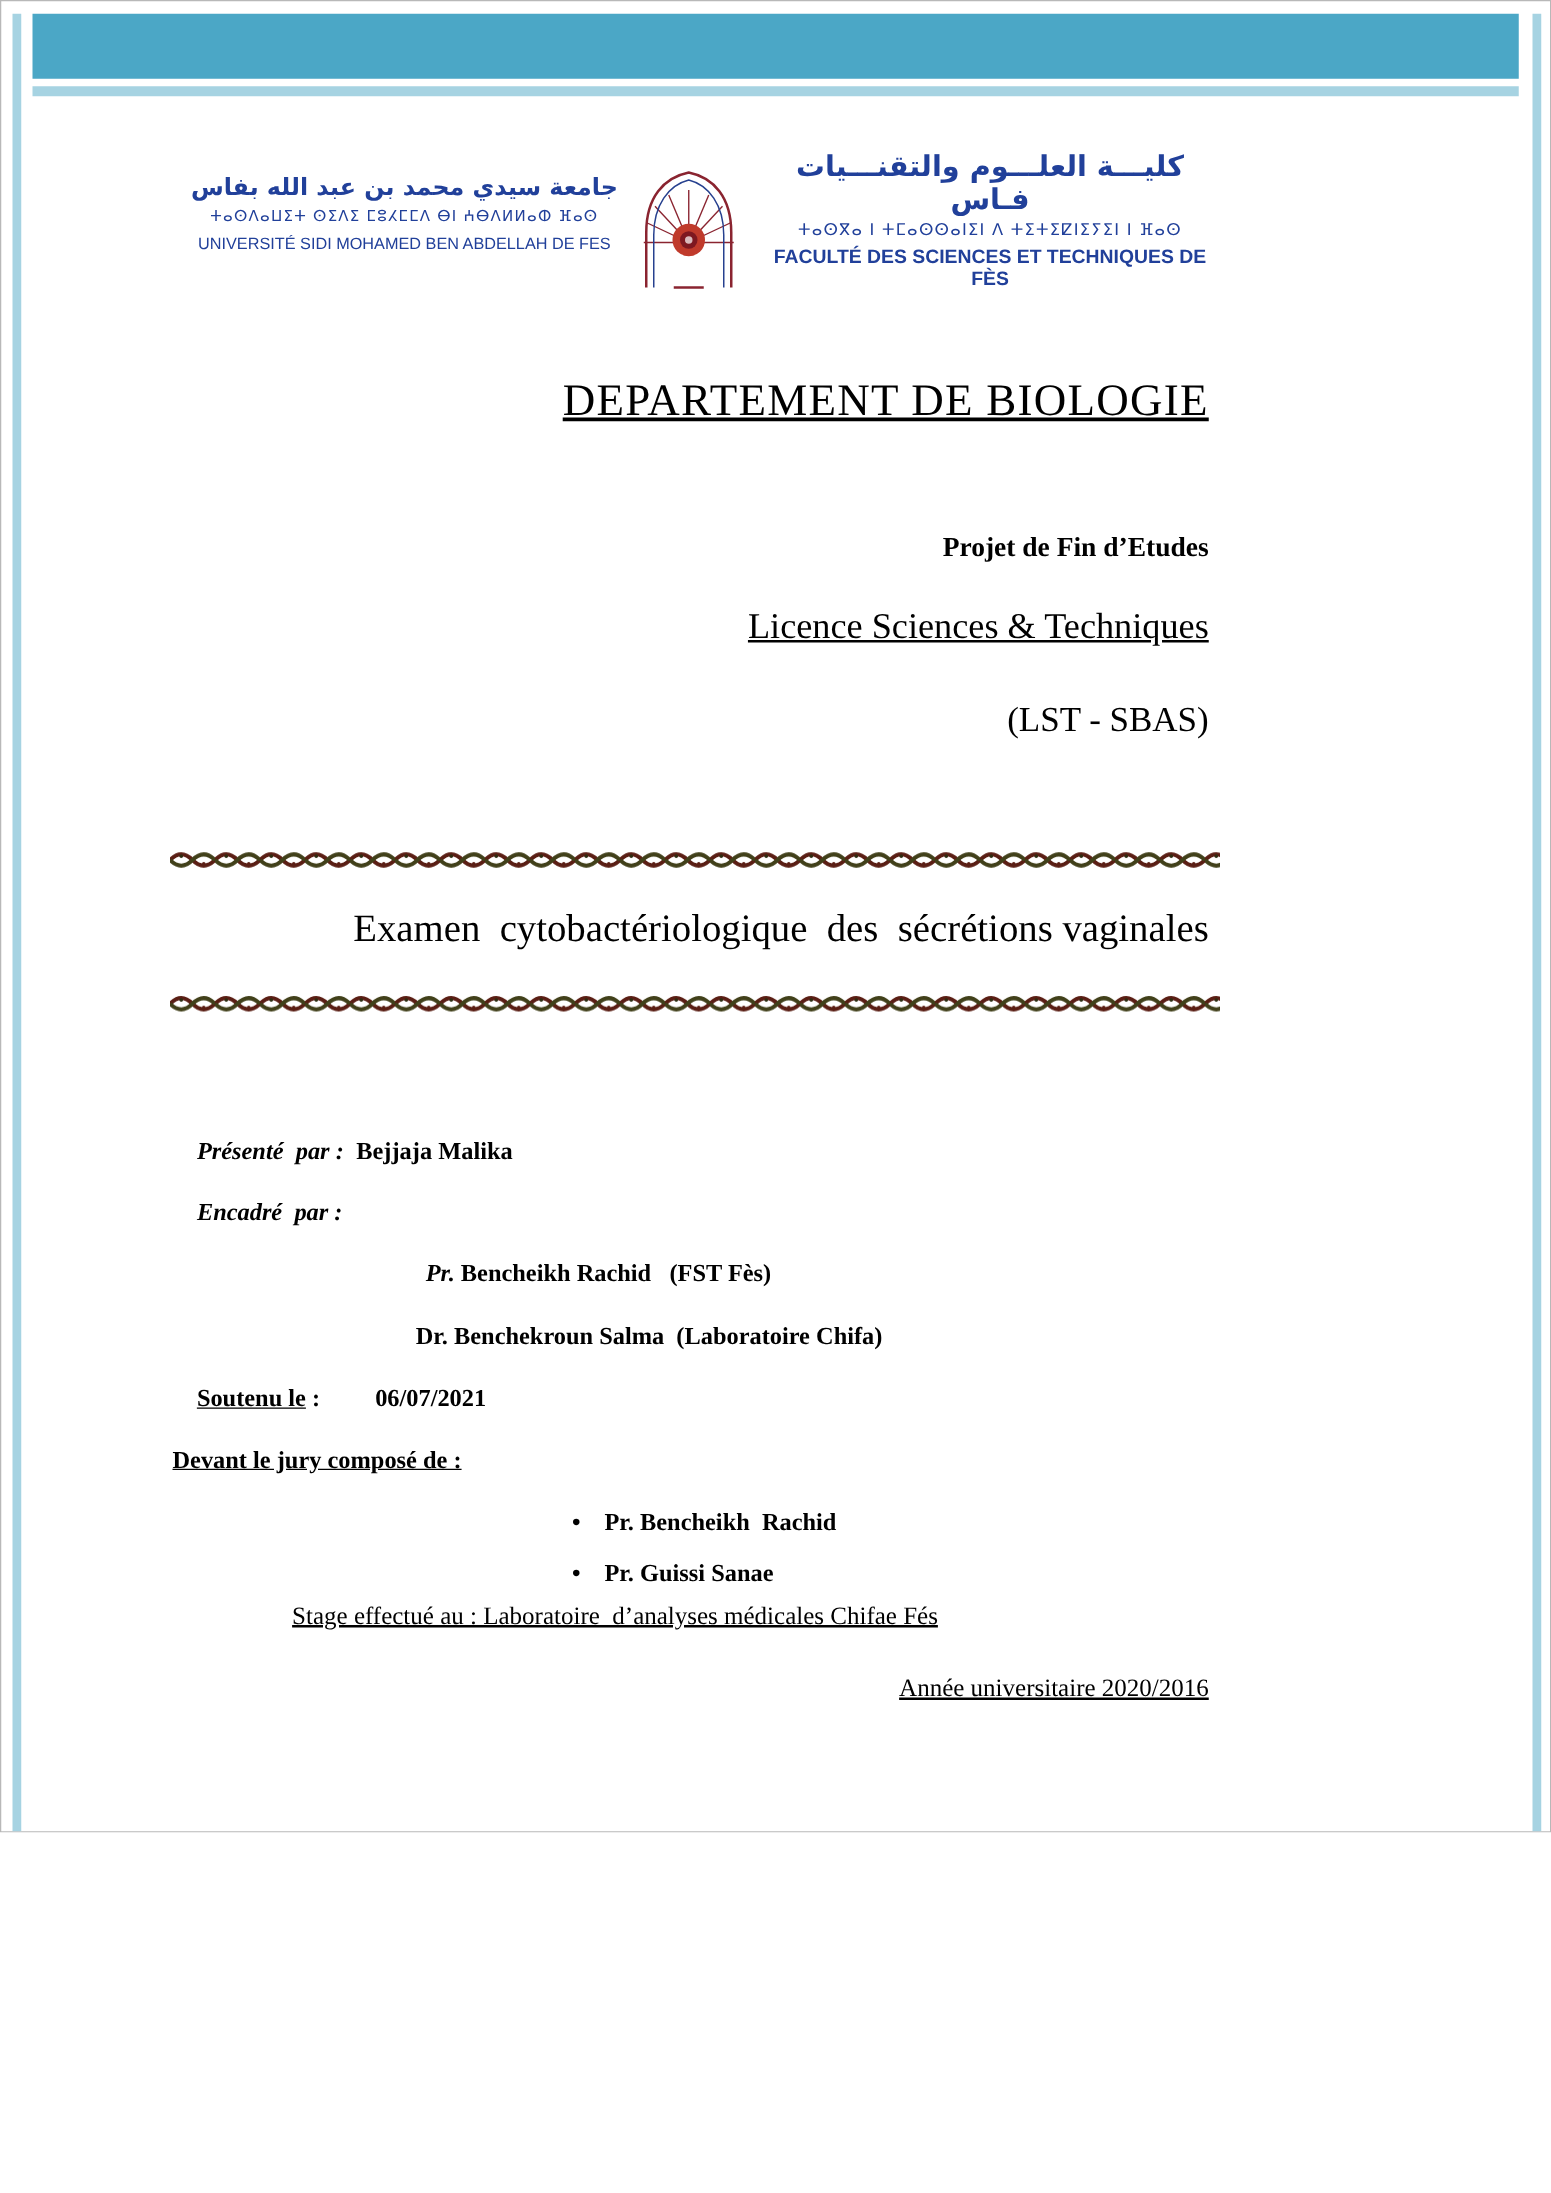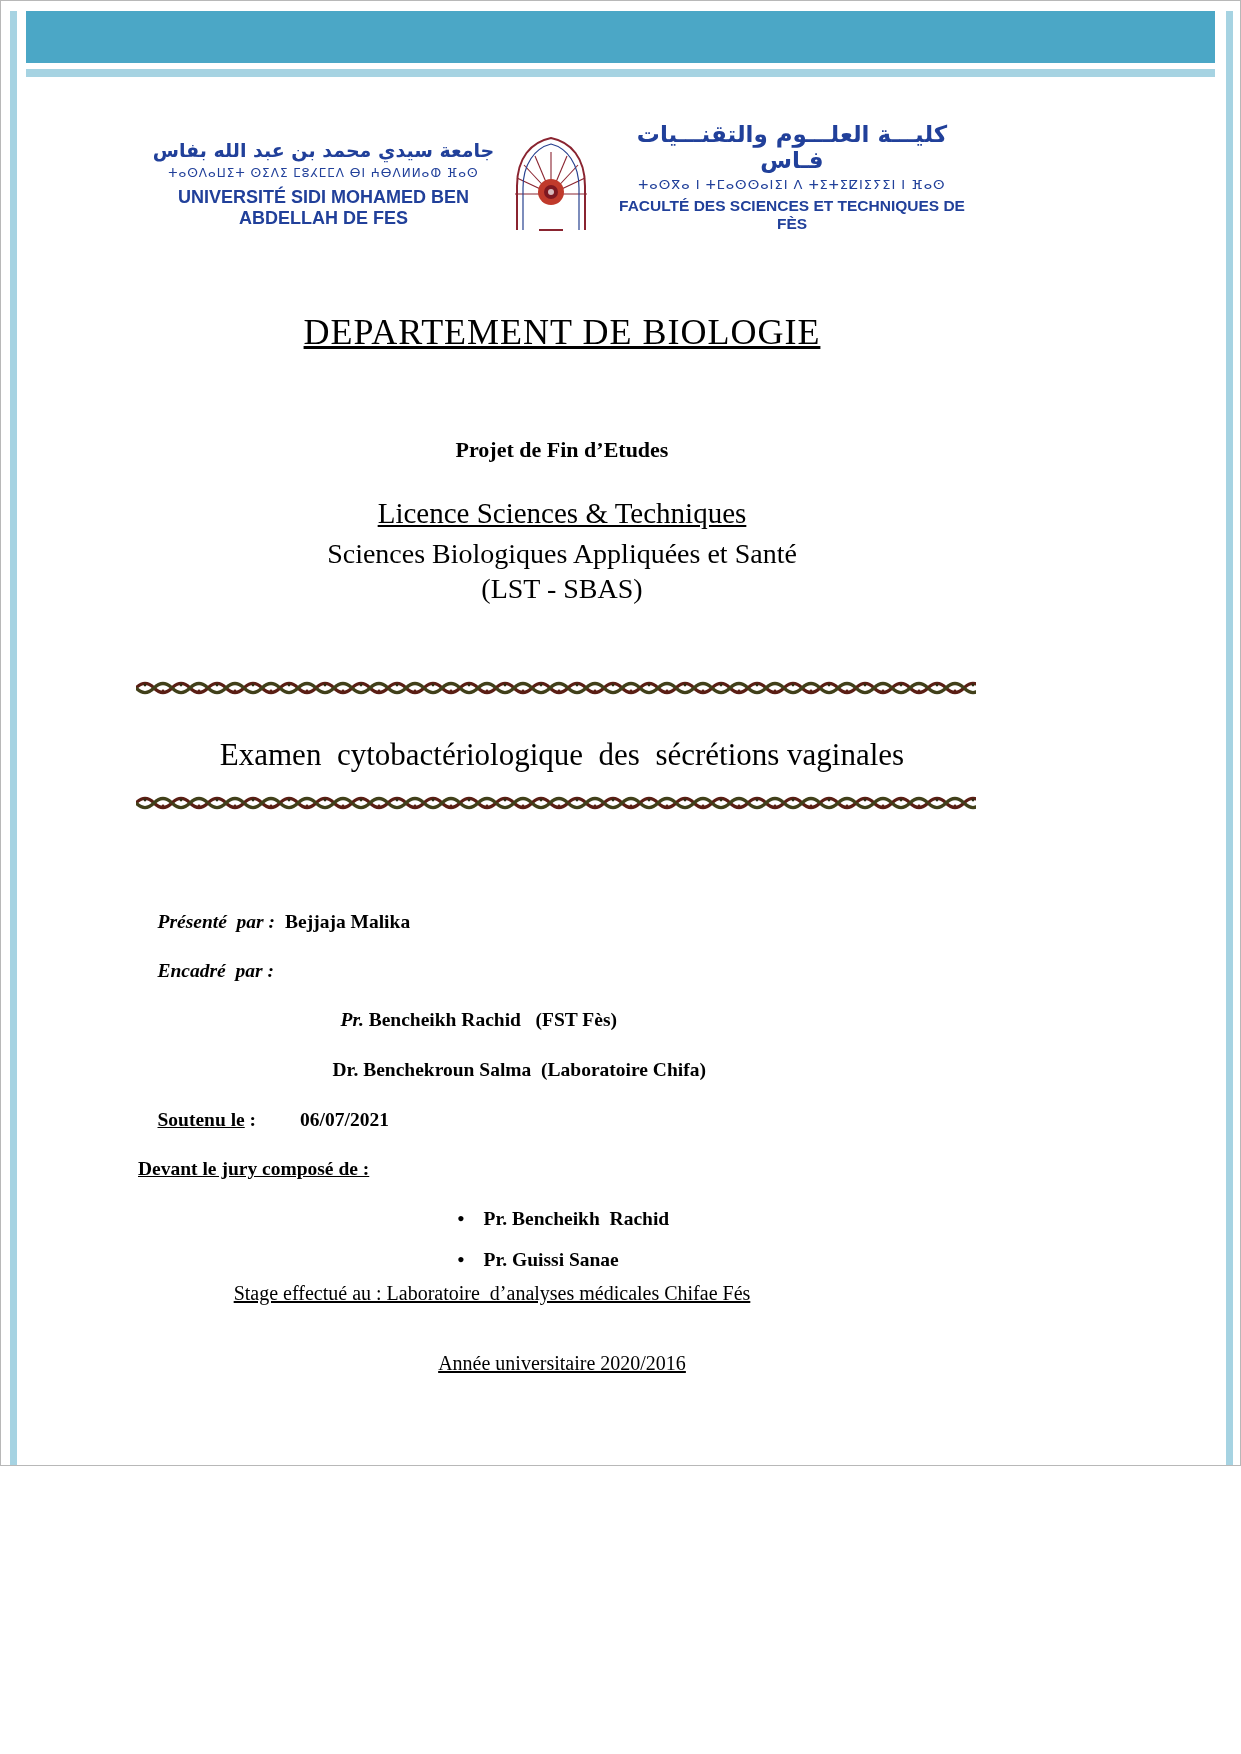--- a/index.html
+++ b/index.html
@@ -29,26 +29,26 @@
   .hdr-left, .hdr-right {
     position: absolute; text-align: center; color: #21409A;
     font-family: "DejaVu Sans", sans-serif;
   }
   .hdr-left  { top: 138px; left: 135px; width: 375px; }
   .hdr-right { top: 120px; left: 602px; width: 378px; }
   .hdr-left  .ar { font-size: 19px; font-weight: bold; direction: rtl; }
   .hdr-right .ar { font-size: 23px; font-weight: bold; direction: rtl; }
   .hdr-left  .tf { font-size: 12px; margin-top: 5px; letter-spacing: 1px; }
   .hdr-right .tf { font-size: 13px; margin-top: 4px; letter-spacing: 1px; }
-  .hdr-left  .fr { font-family: "Liberation Sans", sans-serif; font-size: 18px;   font-weight: bold; margin-top: 7px; }
+  .hdr-left  .fr { font-family: "Liberation Sans", sans-serif; font-size: 13px;   font-weight: normal; margin-top: 7px; }
   .hdr-right .fr { font-family: "Liberation Sans", sans-serif; font-size: 15.5px; font-weight: bold; margin-top: 5px; }
   .hdr-logo { position: absolute; top: 133px; left: 508px; width: 84px; height: 100px; }
 
   
-  .cbox { position: absolute; left: 141px; width: 840px; text-align: center; margin-top: 12px; }
+  .cbox { position: absolute; left: 126px; width: 840px; text-align: right; }
   .department { top: 298px; font-size: 36px; letter-spacing: 1px; text-decoration: underline; }
   .projet     { top: 424px; font-size: 22px; font-weight: bold; }
   .licence1   { top: 484px; font-size: 29px; text-decoration: underline; }
   .licence2   { top: 525px; font-size: 28px; }
   .licence3   { top: 560px; font-size: 28px; }
   .sep { position: absolute; left: 135px; width: 840px; height: 14px; }
   .sep1 { top: 680px; }
   .sep2 { top: 795px; }
   .title { top: 724px; font-size: 31px; white-space: pre-wrap; }
 
@@ -115,21 +115,20 @@
 
   <div class="hdr-right">
     <div class="ar">كليـــة العلـــوم والتقنـــيات فـاس</div>
     <div class="tf">ⵜⴰⵙⴳⴰ ⵏ ⵜⵎⴰⵙⵙⴰⵏⵉⵏ ⴷ ⵜⵉⵜⵉⵇⵏⵉⵢⵉⵏ ⵏ ⴼⴰⵙ</div>
     <div class="fr">FACULTÉ DES SCIENCES ET TECHNIQUES DE FÈS</div>
   </div>
 
   <div class="cbox department">DEPARTEMENT DE BIOLOGIE</div>
   <div class="cbox projet">Projet de Fin d’Etudes</div>
   <div class="cbox licence1">Licence Sciences &amp; Techniques</div>
-  <div class="cbox licence2">Sciences Biologiques Appliquées et Santé</div>
   <div class="cbox licence3">(LST - SBAS)</div>
 
   <div class="sep sep1">
     <svg width="100%" height="14" viewBox="0 0 840 14" preserveAspectRatio="none" aria-hidden="true">
       <defs>
         <pattern id="vine1" width="36" height="14" patternUnits="userSpaceOnUse">
           <path d="M0 7 Q 9 -2 18 7 T 36 7" fill="none" stroke="#5a1e14" stroke-width="3.2"></path>
           <path d="M0 7 Q 9 16 18 7 T 36 7" fill="none" stroke="#41401a" stroke-width="3.2"></path>
           <circle cx="9" cy="4" r="1.4" fill="#2c2c10"></circle>
           <circle cx="27" cy="10" r="1.4" fill="#5a1e14"></circle>

